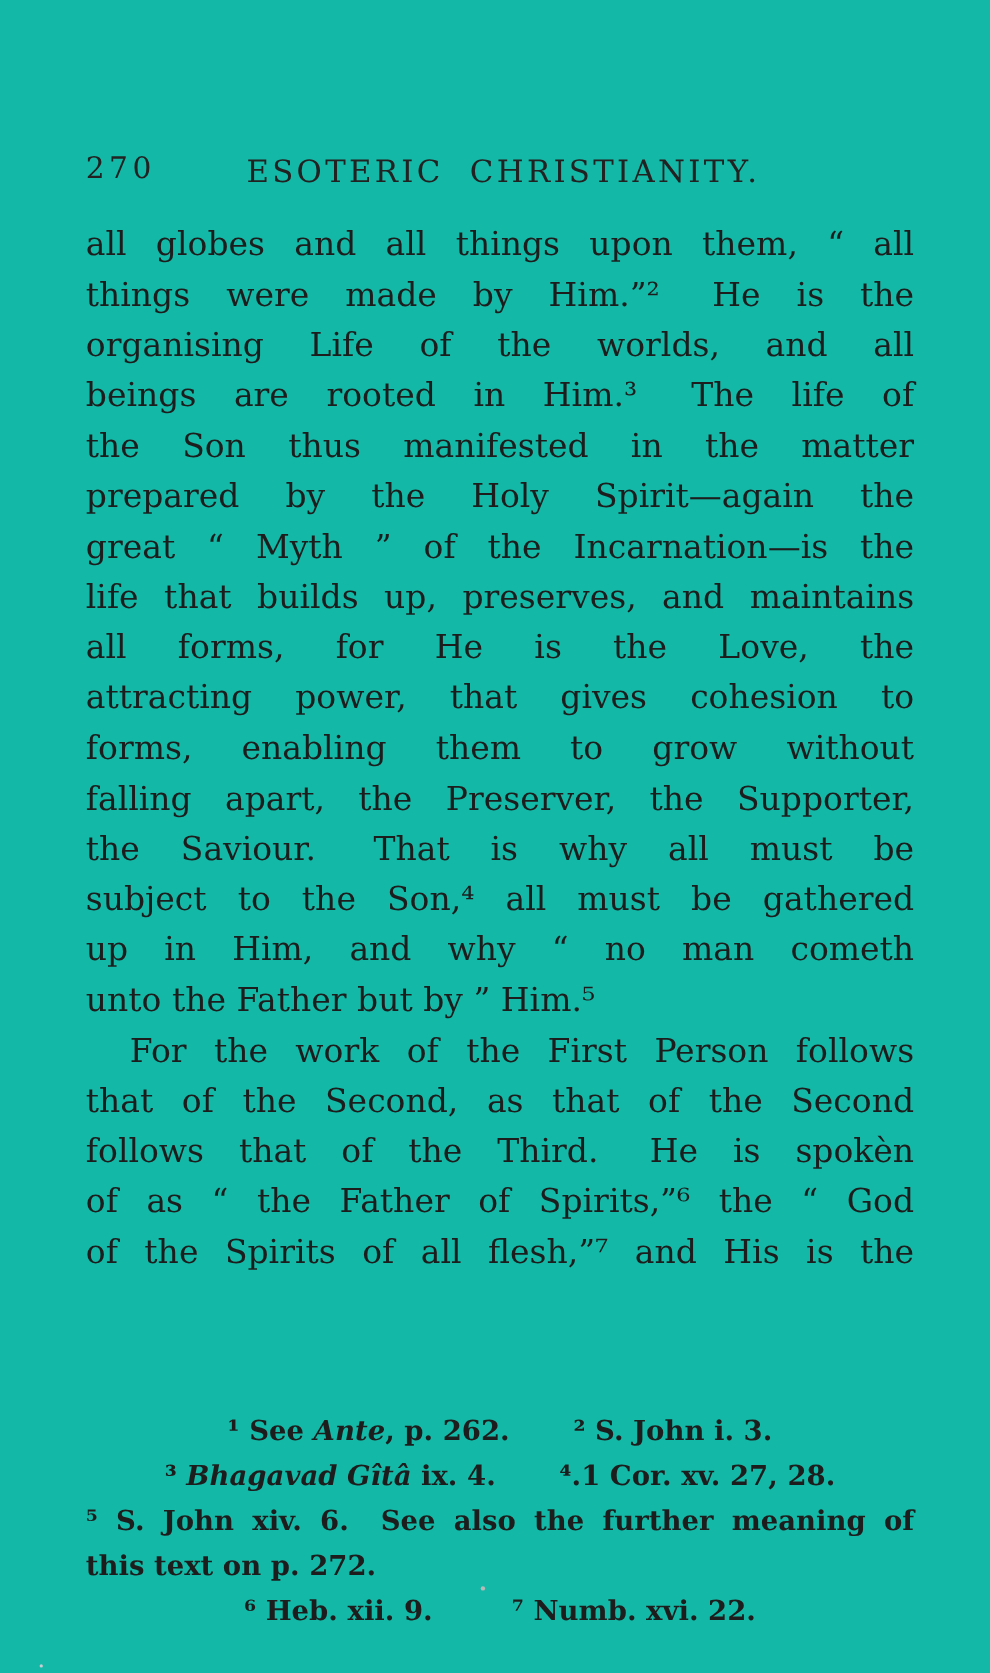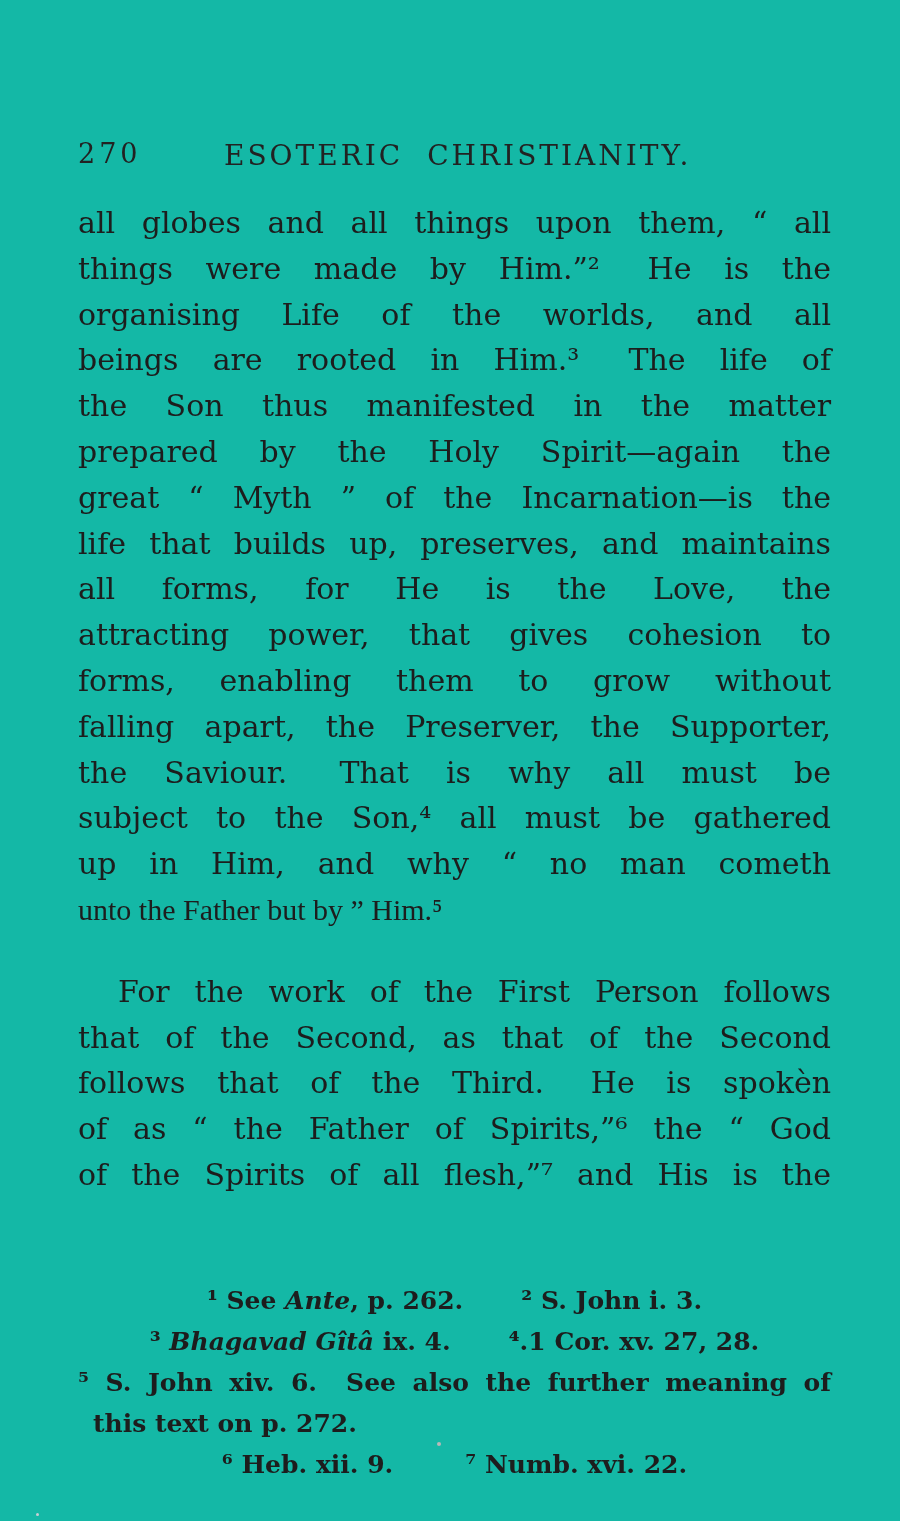--- a/index.html
+++ b/index.html
@@ -52,46 +52,43 @@
     color: #1d1d1d;
   }
   .line {
     text-align: justify;
     text-align-last: justify;
     white-space: normal;
   }
   .line.last {
     text-align: right;
     text-align-last: left;
-    font-family: Liberation Serif, serif;
   }
   .line.indent {
     text-indent: 40px;
-    margin-top: 36px;
   }
   
   .footnotes {
     position: absolute;
     left: 78px;
     top: 1280px;
     width: 753px;
     font-size: 25px;
     line-height: 41px;
     color: #1d1d1d;
     font-weight: bold;
   }
   .fn-line { text-align: center; }
   .fn-line.just {
     text-align: justify;
     text-align-last: justify;
   }
   .fn-line.left {
     text-align: left;
     text-align-last: left;
-    margin-left: 15px;
   }
   .it { font-style: italic; }
   .fngap {
     display: inline-block;
     width: 58px;
   }
   .fngap.wide { width: 72px; }
   
   .speck {
     position: absolute;

